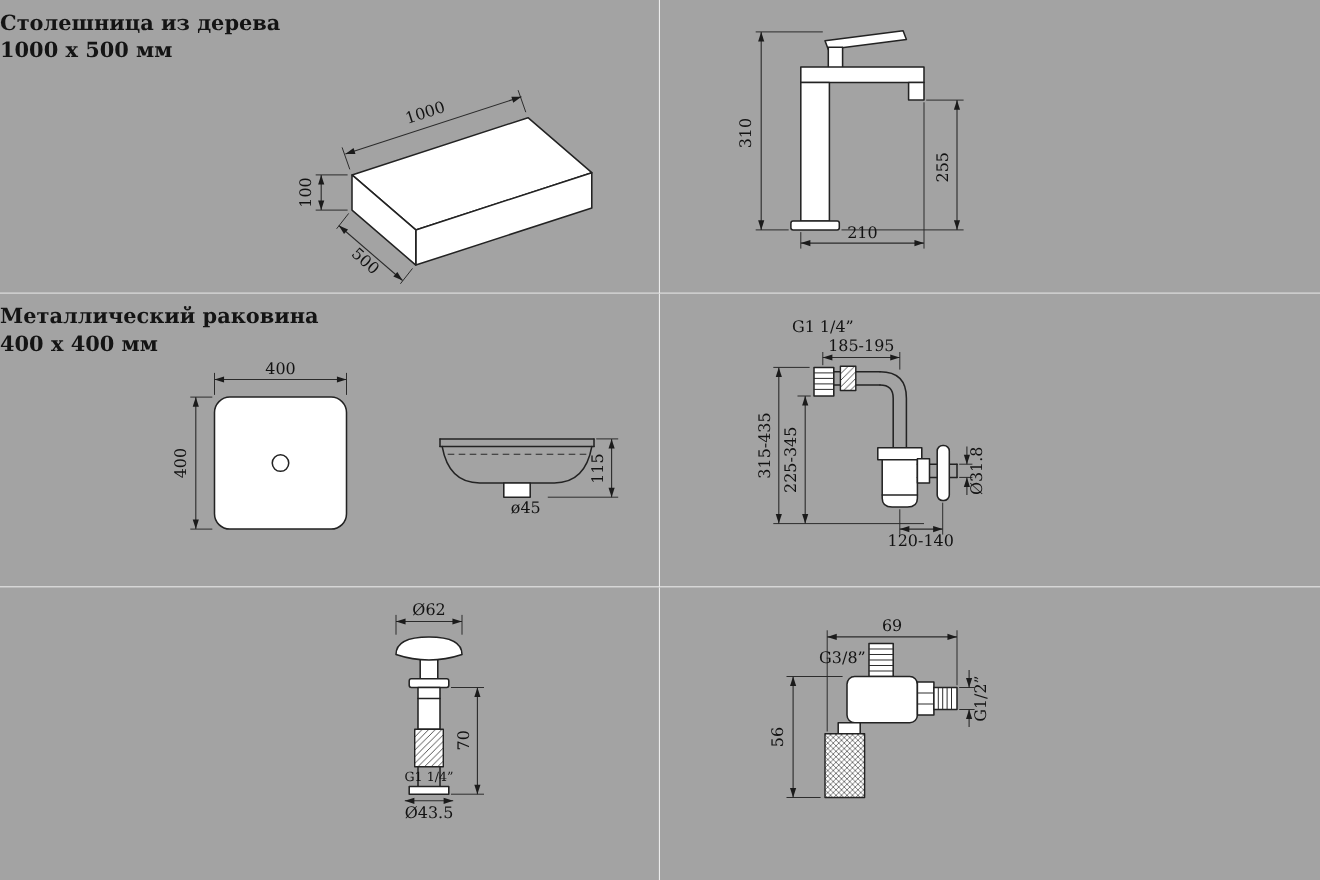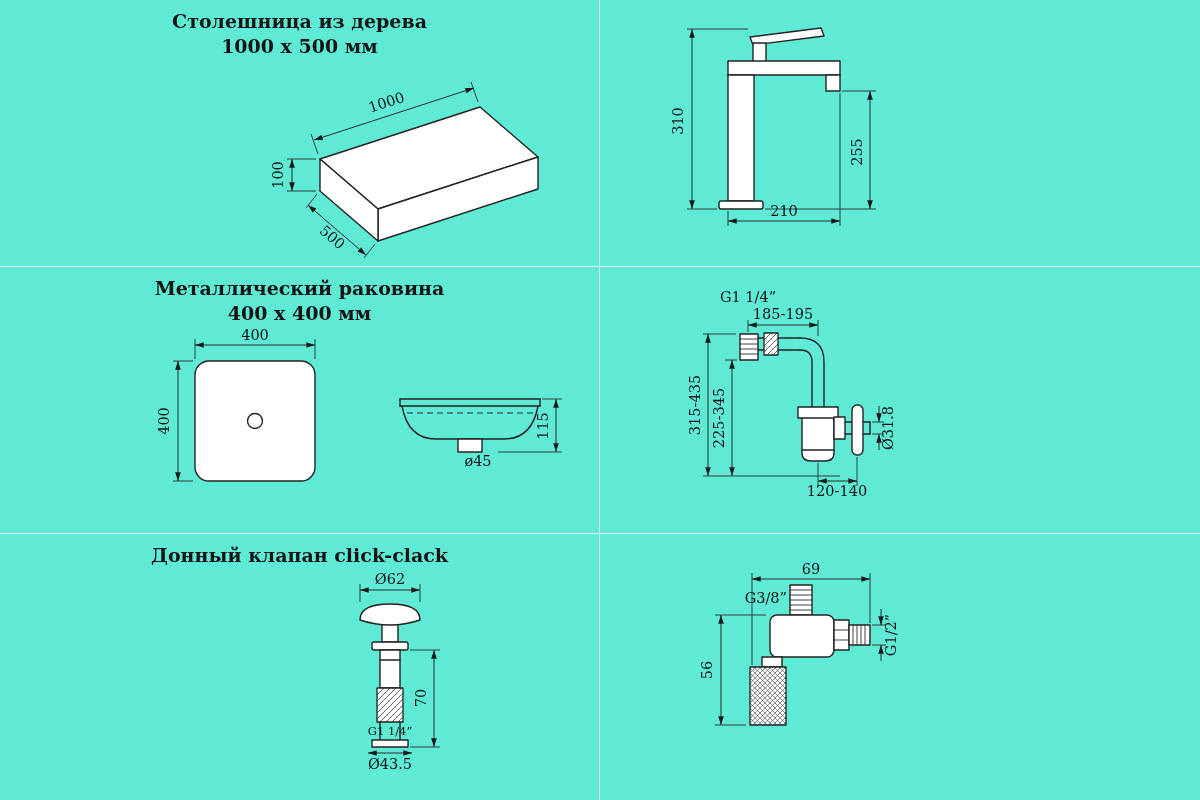--- a/index.html
+++ b/index.html
@@ -1,18 +1,18 @@
 <!DOCTYPE html>
 <html><head>
 <meta charset="utf-8">
 <style>
   html,body { margin:0; padding:0; background:#fff; }
   body { width:1200px; height:800px; font-family:"DejaVu Serif", serif; color:#161616; }
   .grid { display:grid; grid-template-columns:600px 600px; grid-template-rows:267px 267px 266px; width:1200px; height:800px; }
-  .panel { box-sizing:border-box; display:flex; flex-direction:column; align-items:center; padding-top:9px; overflow:hidden; background:#5eead4; }
+  .panel { box-sizing:border-box; display:flex; flex-direction:column; align-items:flex-start; padding-top:9px; overflow:hidden; background:#a3a3a3; }
   .panel.br { border-right:1px solid #ececec; }
   .panel.bb { border-bottom:1px solid #ececec; }
   h2 { margin:0; font-size:19px; line-height:1.32; font-weight:700; text-align:center; color:#141414; }
   svg { display:block; }
   svg text { font-family:"DejaVu Serif", serif; font-size:14.5px; fill:#121212; }
   svg text.small { font-size:11.5px; }
   .d   { fill:none; stroke:#232323; stroke-width:1.4; stroke-linejoin:round; stroke-linecap:round; }
   .df  { fill:#ffffff; stroke:#232323; stroke-width:1.4; stroke-linejoin:round; }
   .hp  { stroke:#232323; stroke-width:1.3; stroke-linejoin:round; }
   .thin{ fill:none; stroke:#2b2b2b; stroke-width:0.9; }
@@ -190,21 +190,20 @@
       <g>
         <line class="ext" x1="218" y1="187" x2="218" y2="210"></line>
         <line class="ext" x1="257" y1="181" x2="257" y2="210"></line>
         <line class="dim" x1="218" y1="205" x2="257" y2="205" marker-start="url(#arr)" marker-end="url(#arr)"></line>
         <text x="237" y="220" text-anchor="middle">120-140</text>
       </g>
     </svg>
   </section>
 
   <section class="panel br">
-    <h2>Донный клапан click-clack</h2>
     <svg width="600" height="220" viewBox="0 0 600 220">
       <g>
         <line class="ext" x1="360" y1="34" x2="360" y2="16"></line>
         <line class="ext" x1="420" y1="34" x2="420" y2="16"></line>
         <line class="dim" x1="360" y1="22" x2="420" y2="22" marker-start="url(#arr)" marker-end="url(#arr)"></line>
         <text x="390" y="16" text-anchor="middle">Ø62</text>
       </g>
       <g>
         <rect class="df" x="382" y="52" width="16" height="22"></rect>
         <path class="df" d="M360,52 Q360,36 390,36 Q420,36 420,52 Q390,62 360,52 Z"></path>

